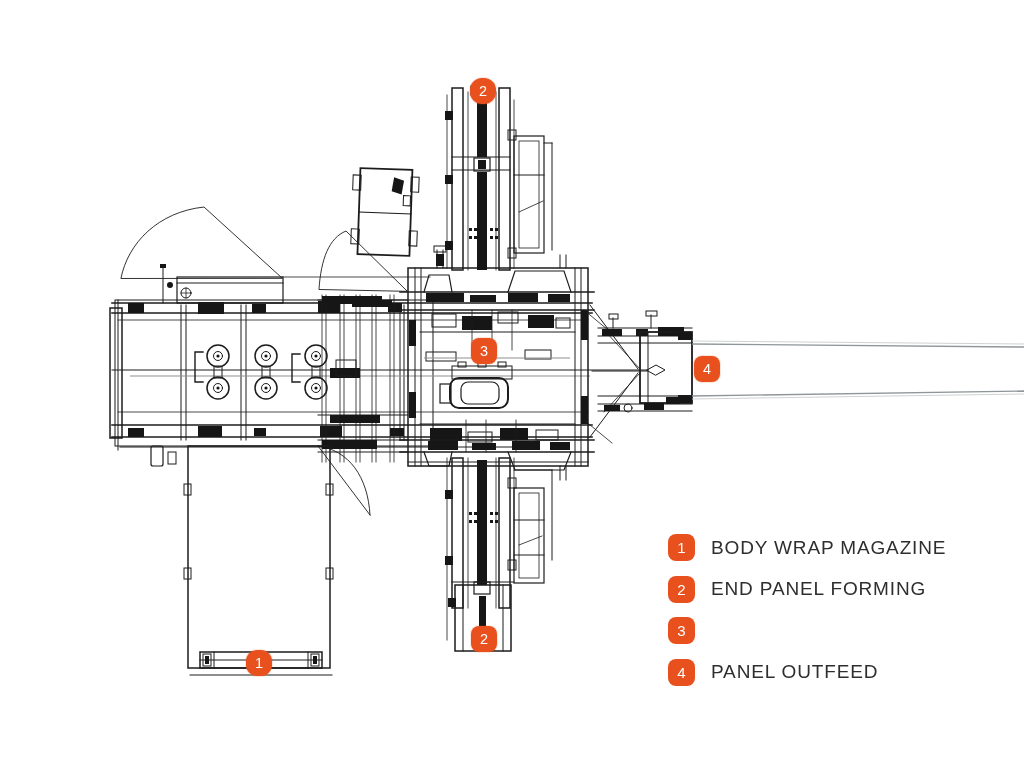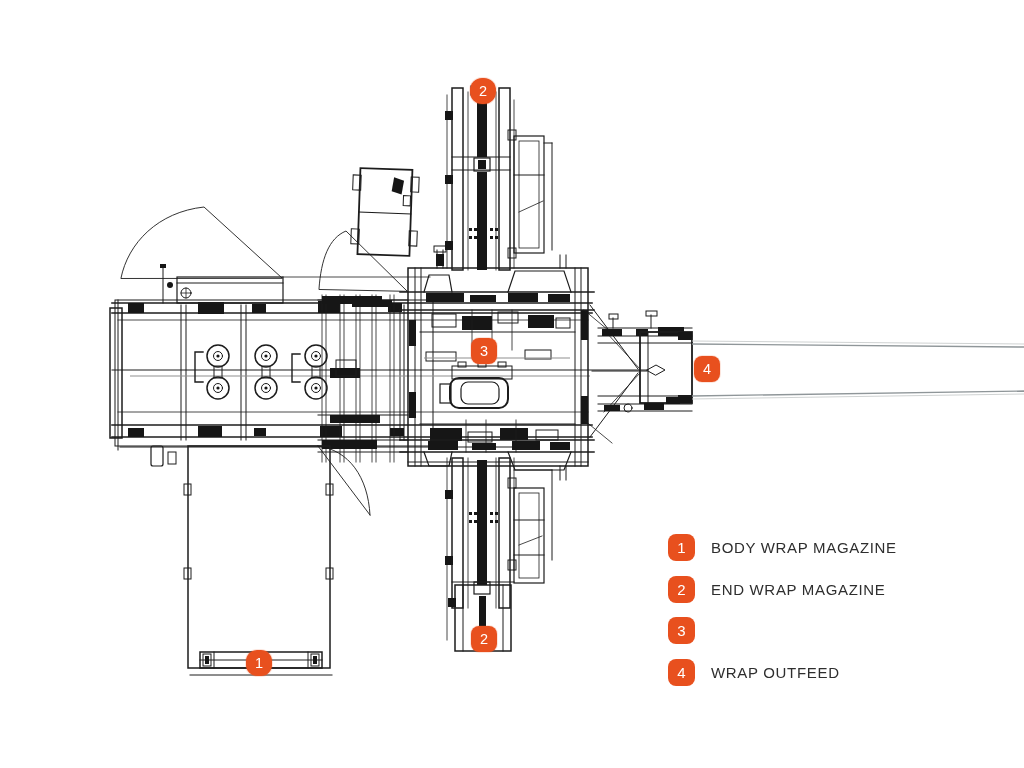--- a/index.html
+++ b/index.html
@@ -17,21 +17,21 @@
     font-size:14.5px;line-height:1;font-weight:400;box-shadow:0 0 0 1px rgba(232,80,30,.15);
   }
   
   .legend{position:absolute;left:668px;top:534px;display:flex;flex-direction:column;}
   .legend-row{display:flex;align-items:center;height:27px;margin-bottom:14.5px;}
   .legend-badge{
     width:27px;height:27px;border-radius:8px;background:#E8501E;color:#fff;flex:0 0 27px;
     display:flex;align-items:center;justify-content:center;font-size:15px;font-weight:400;
   }
   .legend-label{
-    margin-left:16px;color:#2e2e2e;font-size:15px;letter-spacing:.045em;font-weight:500;
+    margin-left:16px;color:#2e2e2e;font-size:19px;letter-spacing:.045em;font-weight:500;
     white-space:nowrap;
   }
 </style>
 </head>
 <body>
 
 <div class="stage">
 
   <svg width="1024" height="768" viewBox="0 0 1024 768">
 
@@ -378,28 +378,28 @@
     <div class="legend-row">
       <div class="legend-badge">
         <span>1</span>
       </div>
       <div class="legend-label">BODY WRAP MAGAZINE</div>
     </div>
     <div class="legend-row">
       <div class="legend-badge">
         <span>2</span>
       </div>
-      <div class="legend-label">END WRAP MAGAZINE</div>
+      <div class="legend-label">END PANEL FORMING</div>
     </div>
     <div class="legend-row">
       <div class="legend-badge">
         <span>3</span>
       </div>
     </div>
     <div class="legend-row">
       <div class="legend-badge">
         <span>4</span>
       </div>
-      <div class="legend-label">WRAP OUTFEED</div>
+      <div class="legend-label">PANEL OUTFEED</div>
     </div>
   </div>
 
 </div>
 
 </body></html>

